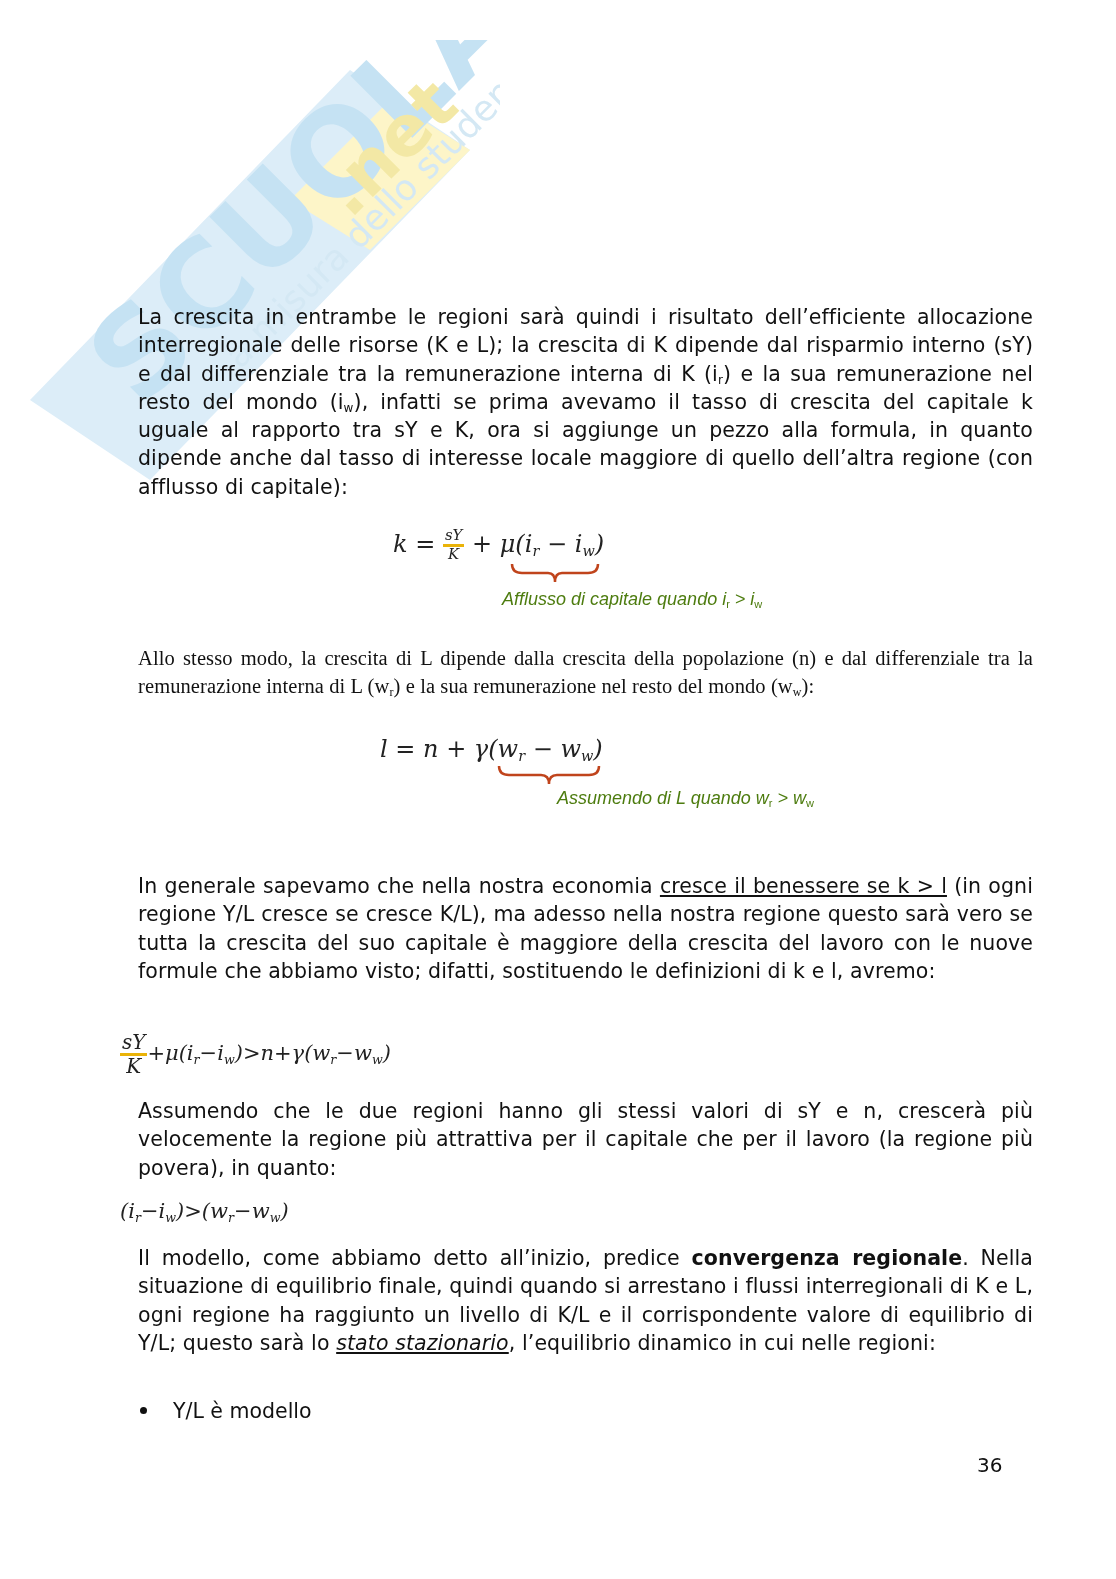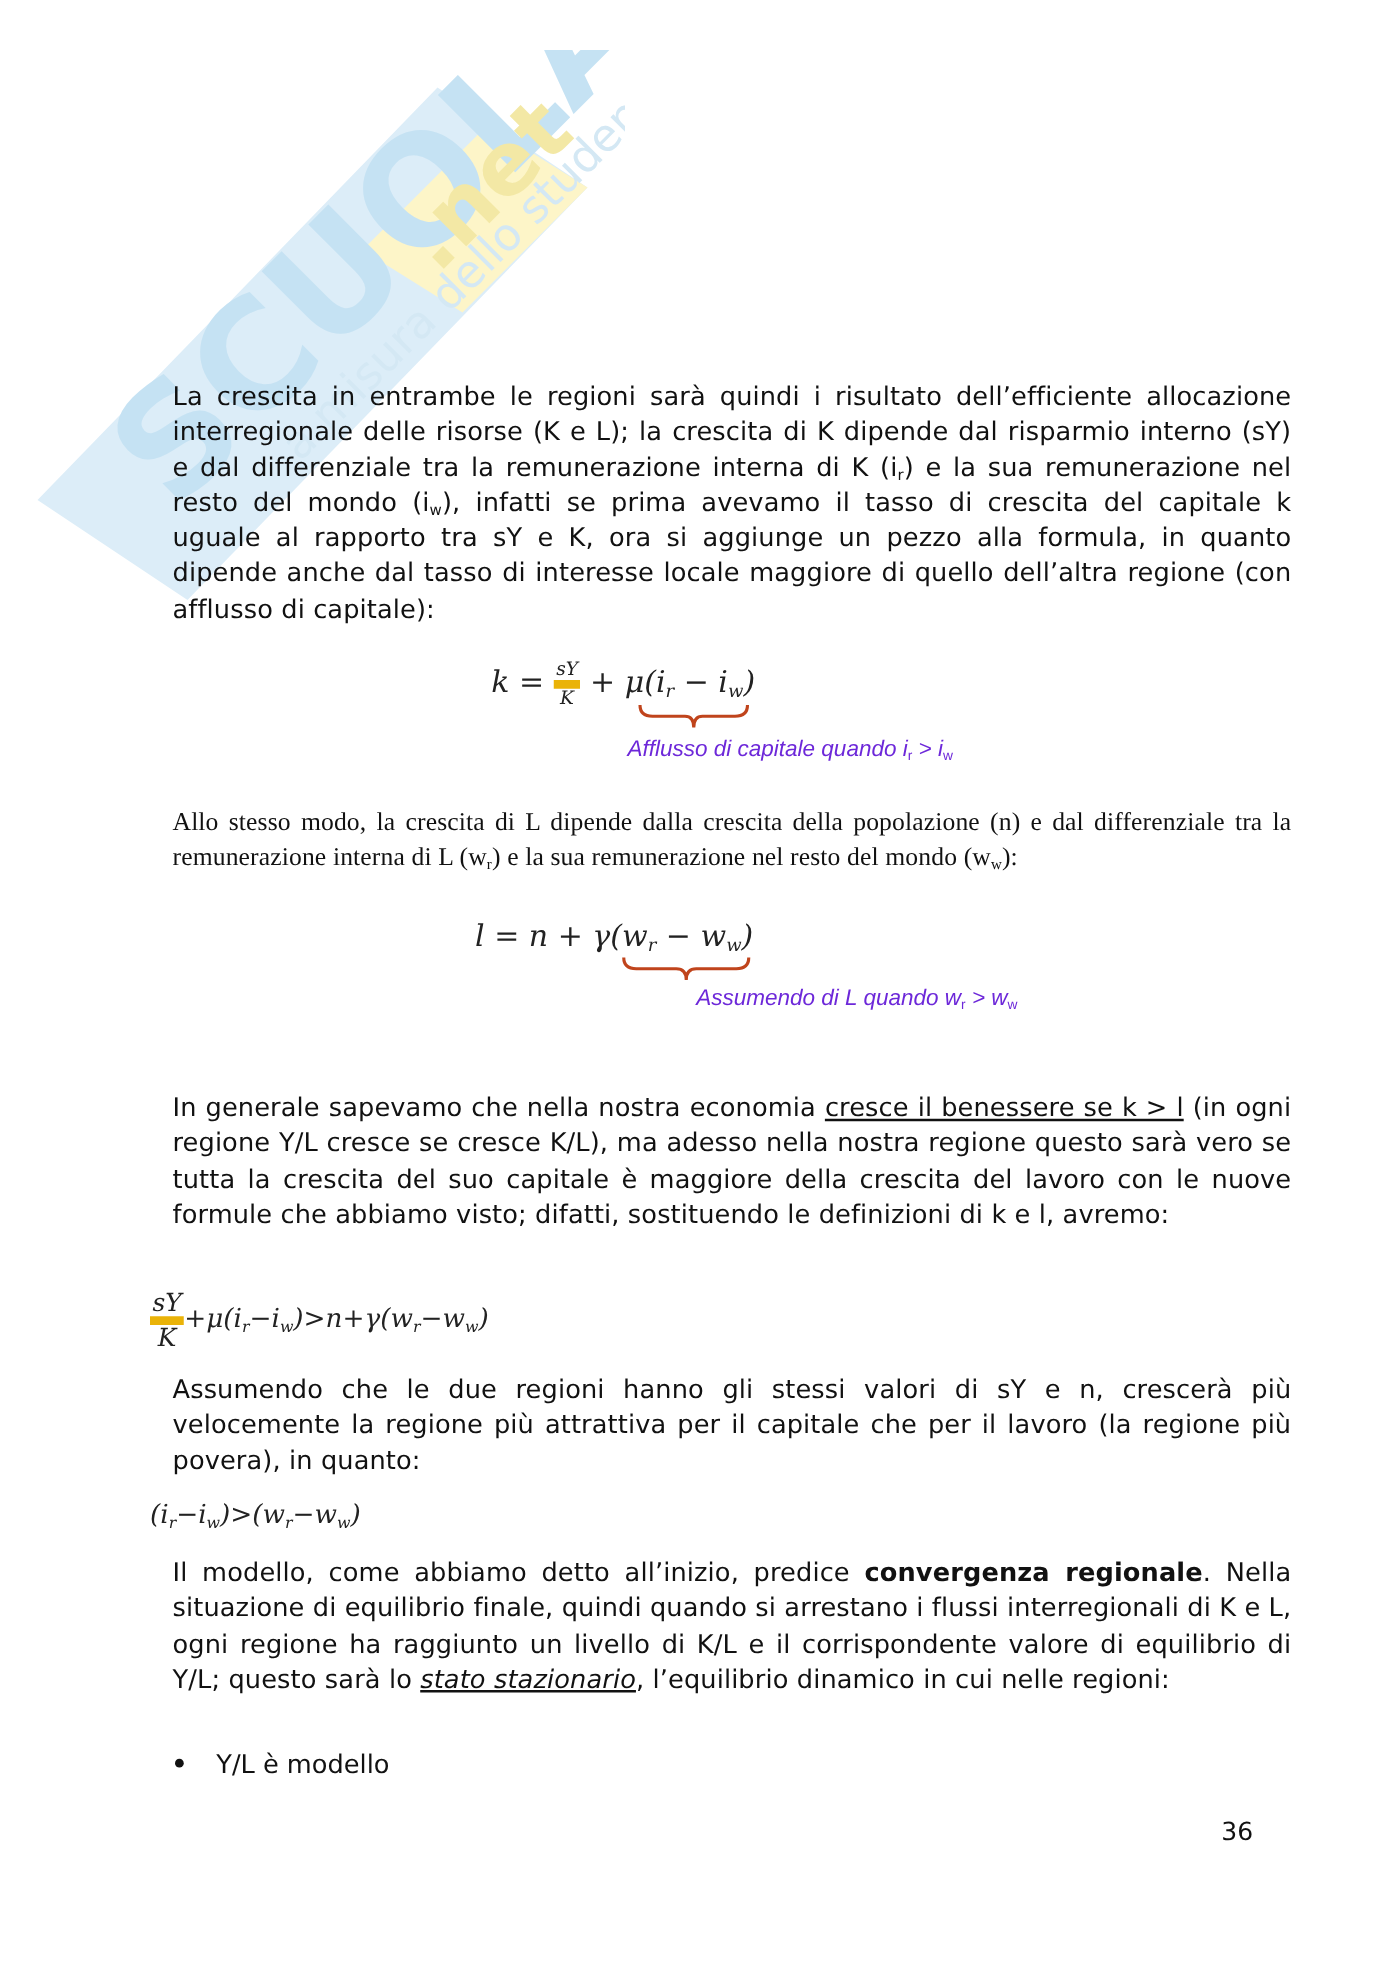--- a/index.html
+++ b/index.html
@@ -8,23 +8,23 @@
   .watermark { position: absolute; left: 20px; top: 40px; width: 480px; height: 440px; pointer-events: none; }
   .para { position: absolute; left: 98px; width: 895px; font-size: 20.5px; line-height: 28.3px;
           text-align: justify; letter-spacing: 0.1px; margin-left: 40px; }
   .para sub { font-size: 12px; vertical-align: -3px; line-height: 0; }
   .u { text-decoration: underline; }
   .b { font-weight: bold; }
   .iu { font-style: italic; text-decoration: underline; }
   .eq { position: absolute; font-family: "DejaVu Serif", serif; font-style: italic; color: #222; }
   .eq sub { font-size: 0.6em; vertical-align: -4px; line-height: 0; }
   .frac { display: inline-block; vertical-align: middle; text-align: center; font-size: 0.62em; line-height: 1.05; }
-  .frac .num { display: block; border-bottom: 7px solid #eab308; padding: 0 2px; }
+  .frac .num { display: block; border-bottom: 3px solid #eab308; padding: 0 2px; }
   .frac .den { display: block; }
-  .brace-note { position: absolute; font-family: "Liberation Sans", sans-serif; font-style: italic; font-size: 18px; color: #6d28d9; }
+  .brace-note { position: absolute; font-family: "Liberation Sans", sans-serif; font-style: italic; font-size: 18px; color: #4d7c0f; }
   .brace-note sub { font-size: 11px; vertical-align: -3px; font-style: normal; }
   .brace { position: absolute; }
   .bullet-item { position: absolute; left: 140px; top: 1399px; font-size: 20.5px; }
   .bullet-dot { display: inline-block; width: 7px; height: 7px; border-radius: 50%; background: #111; margin-right: 26px; vertical-align: middle; position: relative; top: -2px; }
   .pagenum { position: absolute; left: 977px; top: 1453px; font-size: 20px; }
 </style>
 </head>
 <body>
 
 <svg class="watermark" viewBox="0 0 480 440">

